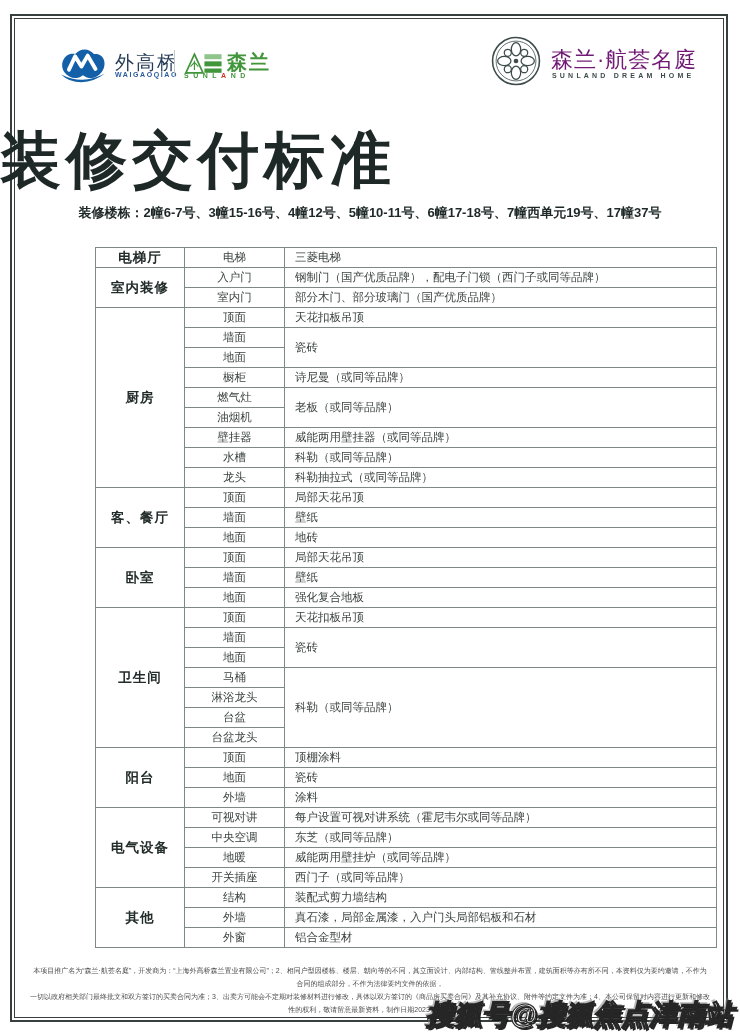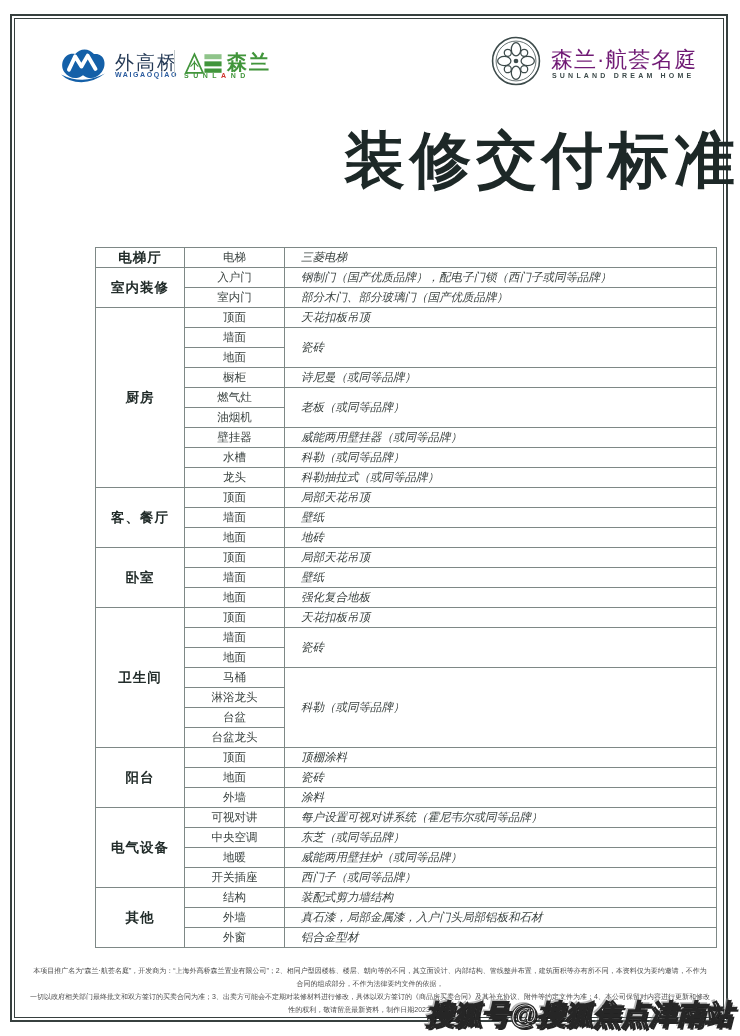--- a/index.html
+++ b/index.html
@@ -17,33 +17,33 @@
   .brand-left-en{position:absolute;left:115px;top:71px;font-size:7px;font-weight:bold;color:#2a5b9e;letter-spacing:1.6px;}
   .divider-v{position:absolute;left:174px;top:50px;width:1px;height:27px;background:#c3cacc;}
   .logo-green{position:absolute;left:183px;top:52px;width:40px;height:23px;}
   .brand-sunland-cn{position:absolute;left:227px;top:49px;font-size:20px;font-weight:bold;color:#41953b;letter-spacing:2px;}
   .brand-sunland-en{position:absolute;left:184px;top:72px;font-size:7px;font-weight:bold;color:#41953b;letter-spacing:4.5px;}
   .brand-sunland-en .red-a{color:#d0342c;}
   .emblem{position:absolute;left:491px;top:36px;width:50px;height:50px;}
   .brand-right-cn{position:absolute;left:551px;top:45px;font-size:22px;color:#701a75;font-weight:500;letter-spacing:1px;}
   .brand-right-en{position:absolute;left:552px;top:72px;font-size:7px;font-weight:bold;color:#3d4b4b;letter-spacing:3.2px;}
 
-  .title{position:absolute;left:0;top:120px;width:100%;text-align:right;
+  .title{position:absolute;left:0;top:120px;width:100%;text-align:left;
     font-size:61px;font-weight:900;color:#1d2827;letter-spacing:5px;}
   .buildings{position:absolute;left:0;top:202px;width:100%;text-align:center;
     font-size:13px;font-weight:bold;color:#1d2827;line-height:22px;}
 
   
   .spec-table{position:absolute;left:95px;top:247px;width:622px;
     border-collapse:collapse;table-layout:fixed;}
   .spec-table td{border:1px solid #7e8886;height:19px;padding:0 2px;
     font-size:11.5px;color:#39413f;vertical-align:middle;overflow:hidden;white-space:nowrap;}
   .spec-table td.cat{font-size:13.5px;font-weight:bold;text-align:center;color:#222c2a;letter-spacing:1px;}
   .spec-table td.item{text-align:center;}
-  .spec-table td.desc{text-align:left;padding-left:16px;font-style:italic;}
+  .spec-table td.desc{text-align:left;padding-left:10px;}
 
   .disclaimer{position:absolute;left:30px;top:964px;width:680px;text-align:center;
     font-size:7px;color:#4c4c4c;line-height:13px;}
 
   .watermark{position:absolute;right:7px;bottom:2px;font-size:28px;font-weight:bold;font-style:italic;
     color:#fdfdfd;-webkit-text-stroke:1.2px #262626;
     text-shadow:2px 2px 0 rgba(25,25,25,.95), -2px -2px 0 rgba(130,130,130,.55);}
 </style>
 </head>
 <body>
@@ -83,20 +83,21 @@
     <circle cx="21.5" cy="42.5" r="4.5"></circle>
     <circle cx="42.5" cy="42.5" r="4.5"></circle>
   </g>
   <circle cx="32" cy="32" r="3" fill="#3d4b4b"></circle>
 </svg>
 <div class="brand-right-cn">森兰·航荟名庭</div>
 <div class="brand-right-en">SUNLAND DREAM HOME</div>
 
 <div class="title">装修交付标准</div>
 <div class="buildings">
+  <div>装修楼栋：2幢6-7号、3幢15-16号、4幢12号、5幢10-11号、6幢17-18号、7幢西单元19号、17幢37号</div>
 </div>
 
 <table class="spec-table">
   <colgroup>
       <col style="width:89px">
       <col style="width:100px">
       <col>
     </colgroup>
   <tbody>
       <tr>

